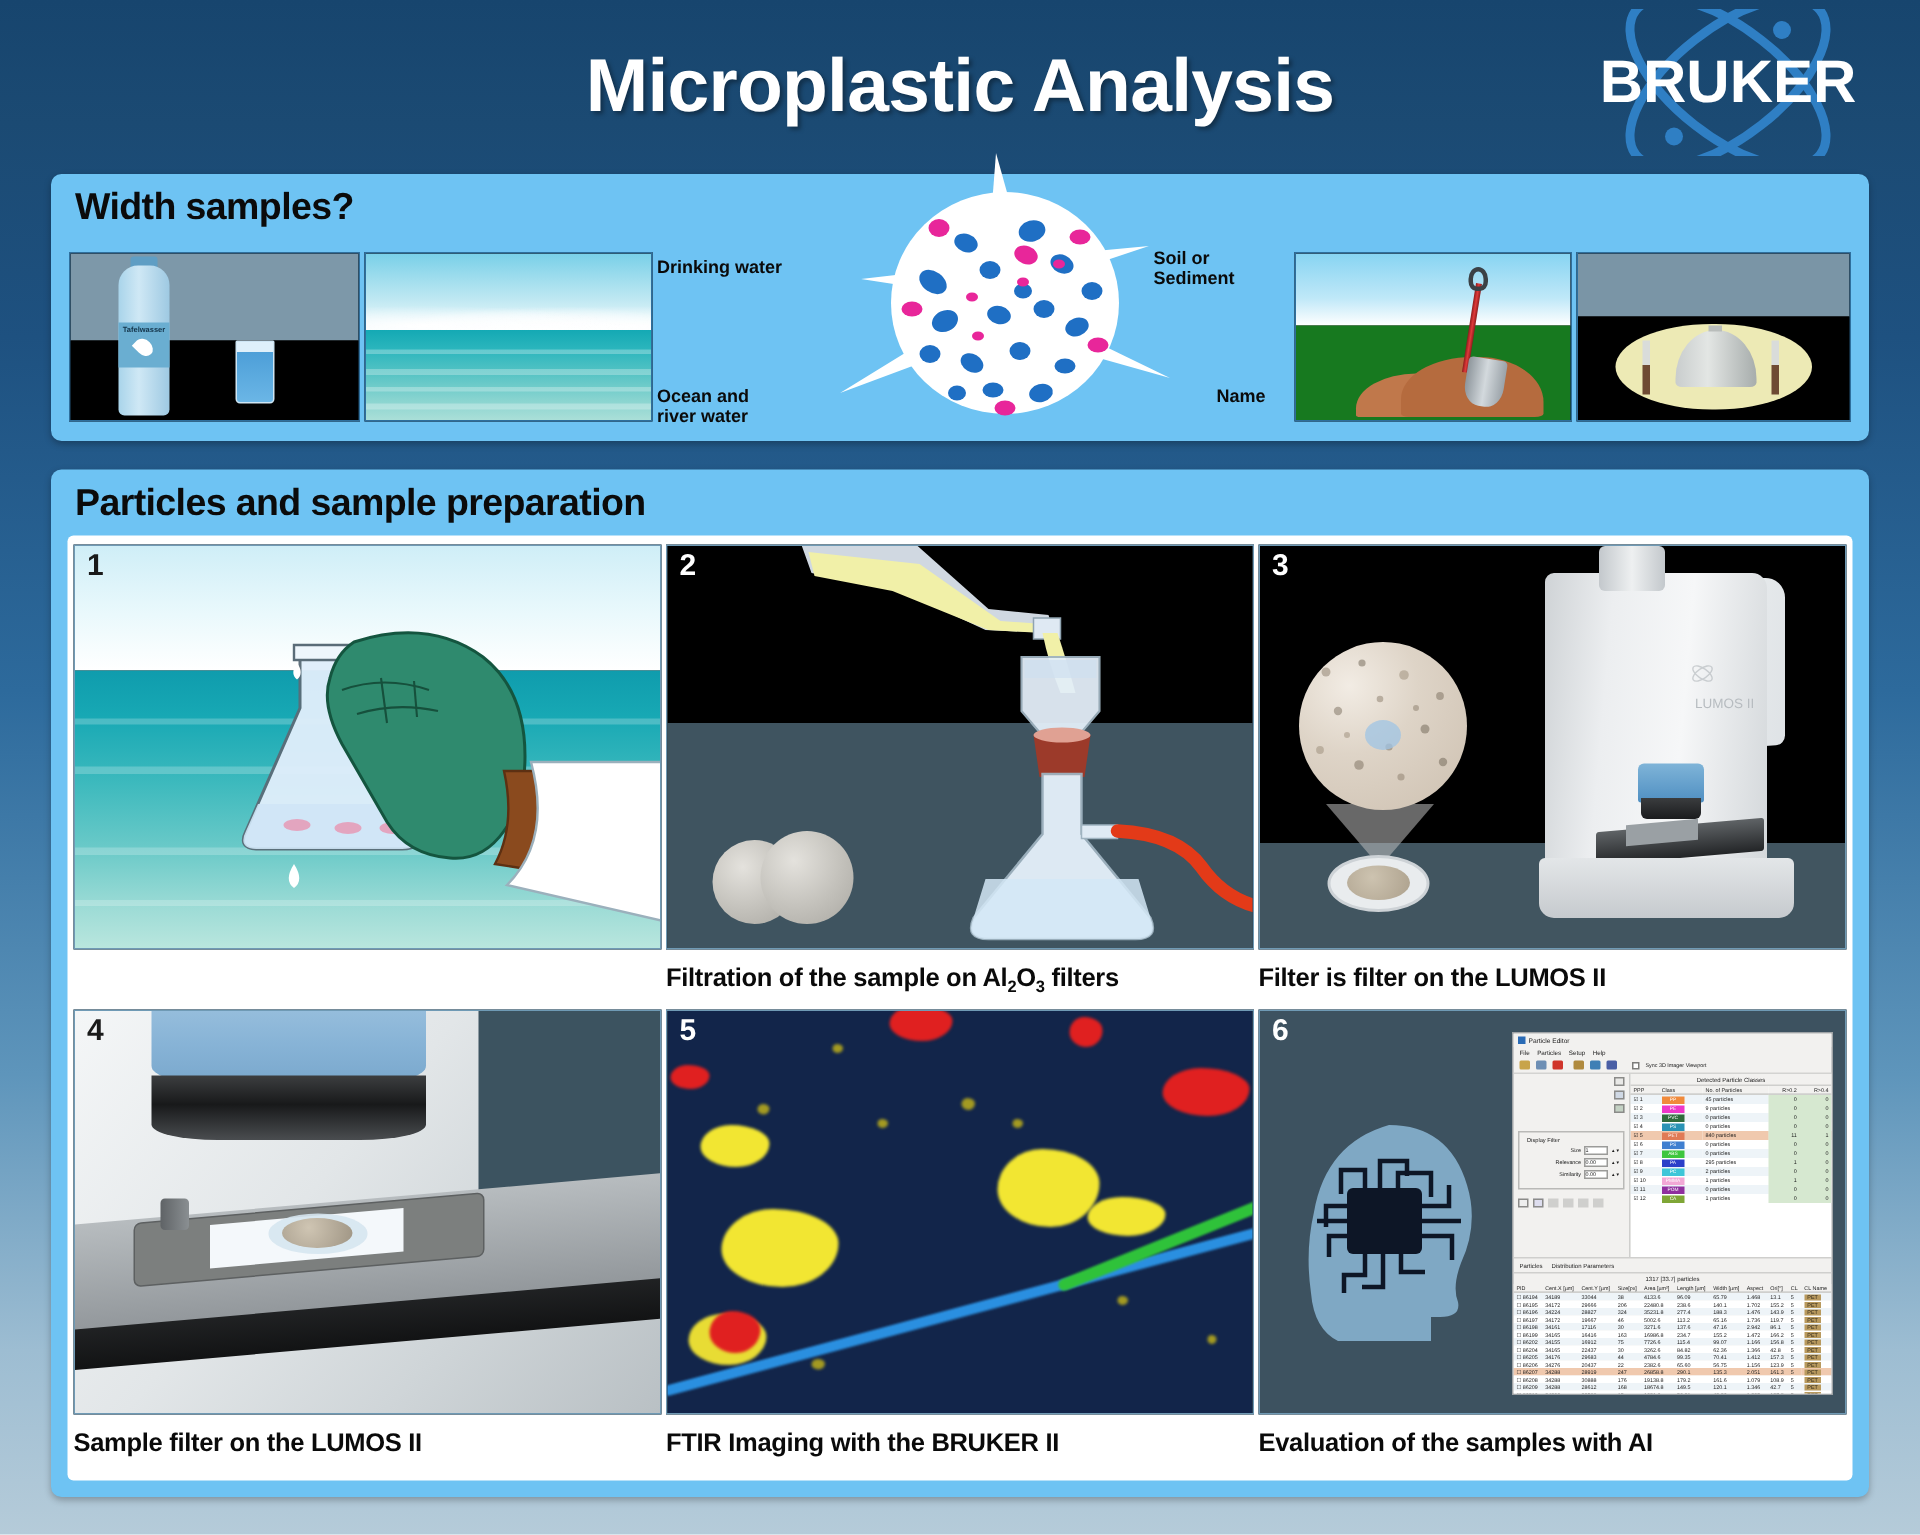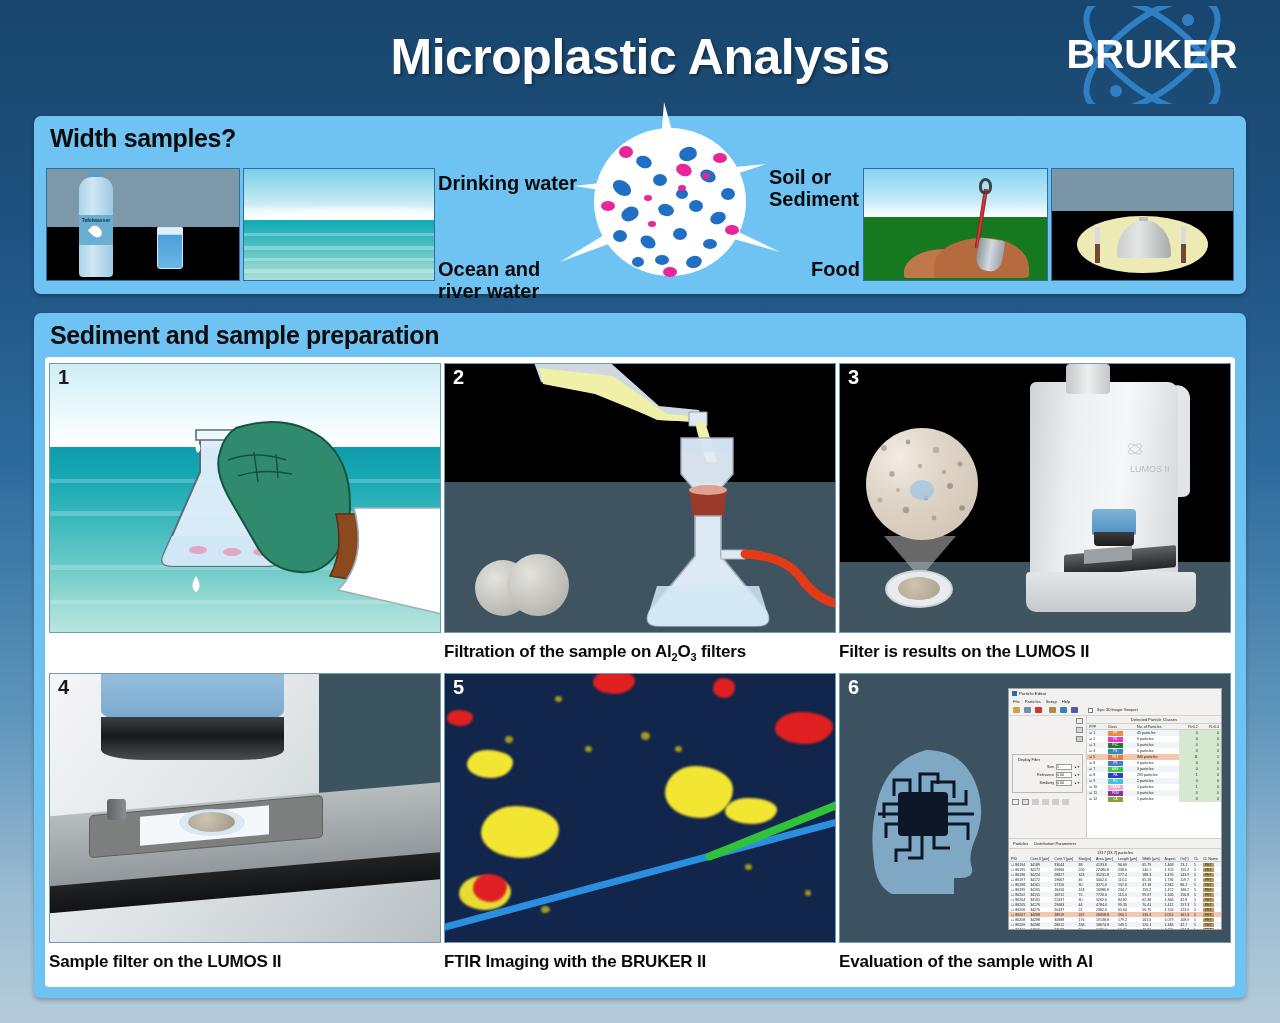--- a/index.html
+++ b/index.html
@@ -52,21 +52,21 @@
     overflow: hidden;
     background: #000;
   }
   #tile-bottle   { left: 12px;  top: 52px; width: 194px; height: 113px; }
   #tile-ocean    { left: 209px; top: 52px; width: 192px; height: 113px; }
   #tile-soil     { left: 829px; top: 52px; width: 185px; height: 113px; }
   #tile-food     { left: 1017px;top: 52px; width: 183px; height: 113px; }
 
   .lbl-sample {
     position: absolute;
-    font-size: 20px; font-weight: bold; color: #0a0a0a; line-height: 1.12;
+    font-size: 12px; font-weight: bold; color: #0a0a0a; line-height: 1.12;
   }
   #lbl-drinking { left: 404px; top: 56px; }
   #lbl-ocean    { left: 404px; top: 142px; }
   #lbl-soil     { left: 735px; top: 50px; }
   #lbl-food     { left: 777px; top: 142px; }
 
   
   #particle-burst {
     position: absolute; left: 526px; top: -14px; width: 220px; height: 200px;
   }
@@ -355,21 +355,21 @@
         <ellipse cx="110" cy="170" rx="7" ry="5"></ellipse>
         <ellipse cx="146" cy="74" rx="4" ry="3"></ellipse>
         <ellipse cx="88" cy="96" rx="4" ry="3"></ellipse>
       </g>
     </svg>
   </div>
 
   <div id="lbl-drinking" class="lbl-sample">Drinking water</div>
   <div id="lbl-ocean" class="lbl-sample">Ocean and<br>river water</div>
   <div id="lbl-soil" class="lbl-sample">Soil or<br>Sediment</div>
-  <div id="lbl-food" class="lbl-sample">Food</div>
+  <div id="lbl-food" class="lbl-sample">Name</div>
 
   <div id="tile-soil" class="photo-tile">
     <div class="so-sky"></div>
     <div class="so-grass"></div>
     <div class="so-mound2"></div>
     <div class="so-mound"></div>
     <div class="so-shaft"></div>
     <div class="so-handle"></div>
     <div class="so-blade"></div>
   </div>
@@ -379,21 +379,21 @@
     <div class="fd-bot"></div>
     <div class="fd-plate"></div>
     <div class="fd-fork"></div>
     <div class="fd-knife"></div>
     <div class="fd-cloche"></div>
     <div class="fd-knob"></div>
   </div>
 </div>
 
 <div id="section-prep" class="section">
-  <div class="section-title">Sediment and sample preparation</div>
+  <div class="section-title">Particles and sample preparation</div>
 
   <div id="prep-grid">
 
     <div id="step1" class="step">
       <div class="step-img">
         <div class="s1-sky"></div>
         <div class="s1-sea"></div>
         <div class="s1-band" style="top:43%;height:4px;"></div>
         <div class="s1-band" style="top:55%;height:5px;"></div>
         <div class="s1-band" style="top:75%;height:5px;"></div>
@@ -502,21 +502,21 @@
         <div class="s3-base"></div>
         <div class="s3-mark">LUMOS II</div>
         <svg class="s3-logo" viewBox="0 0 24 18">
           <g stroke="#9aa1a6" stroke-width="1.2" fill="none">
             <ellipse cx="12" cy="9" rx="10" ry="4.5" transform="rotate(35 12 9)"></ellipse>
             <ellipse cx="12" cy="9" rx="10" ry="4.5" transform="rotate(-35 12 9)"></ellipse>
           </g>
         </svg>
         <div class="step-num" style="color:#ffffff;">3</div>
       </div>
-      <div class="step-cap">Filter is results on the LUMOS II</div>
+      <div class="step-cap">Filter is filter on the LUMOS II</div>
     </div>
 
     <div id="step4" class="step">
       <div class="step-img">
         <div class="s4-bg"></div>
         <div class="s4-wall"></div>
         <div class="s4-obj"></div>
         <div class="s4-objr"></div>
         <div class="s4-stage-dark"></div>
         <div class="s4-stage"></div>
@@ -956,17 +956,17 @@
                   <td>127.8</td>
                   <td>5</td>
                   <td><span class="s6-clname">PET</span></td>
                 </tr>
               </tbody>
           </table>
         </div>
 
         <div class="step-num" style="color:#ffffff;">6</div>
       </div>
-      <div class="step-cap">Evaluation of the sample with AI</div>
+      <div class="step-cap">Evaluation of the samples with AI</div>
     </div>
 
   </div>
 </div>
 
 </body></html>

